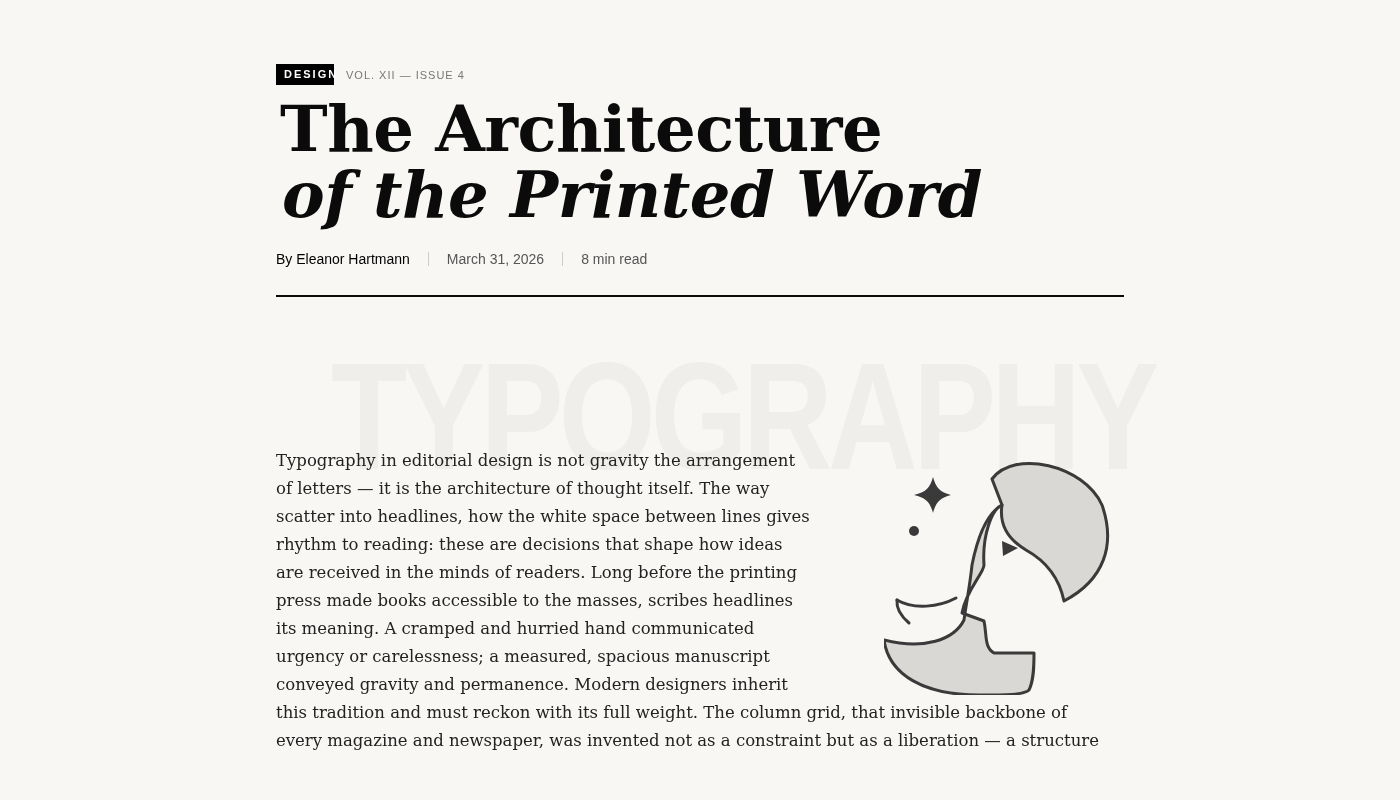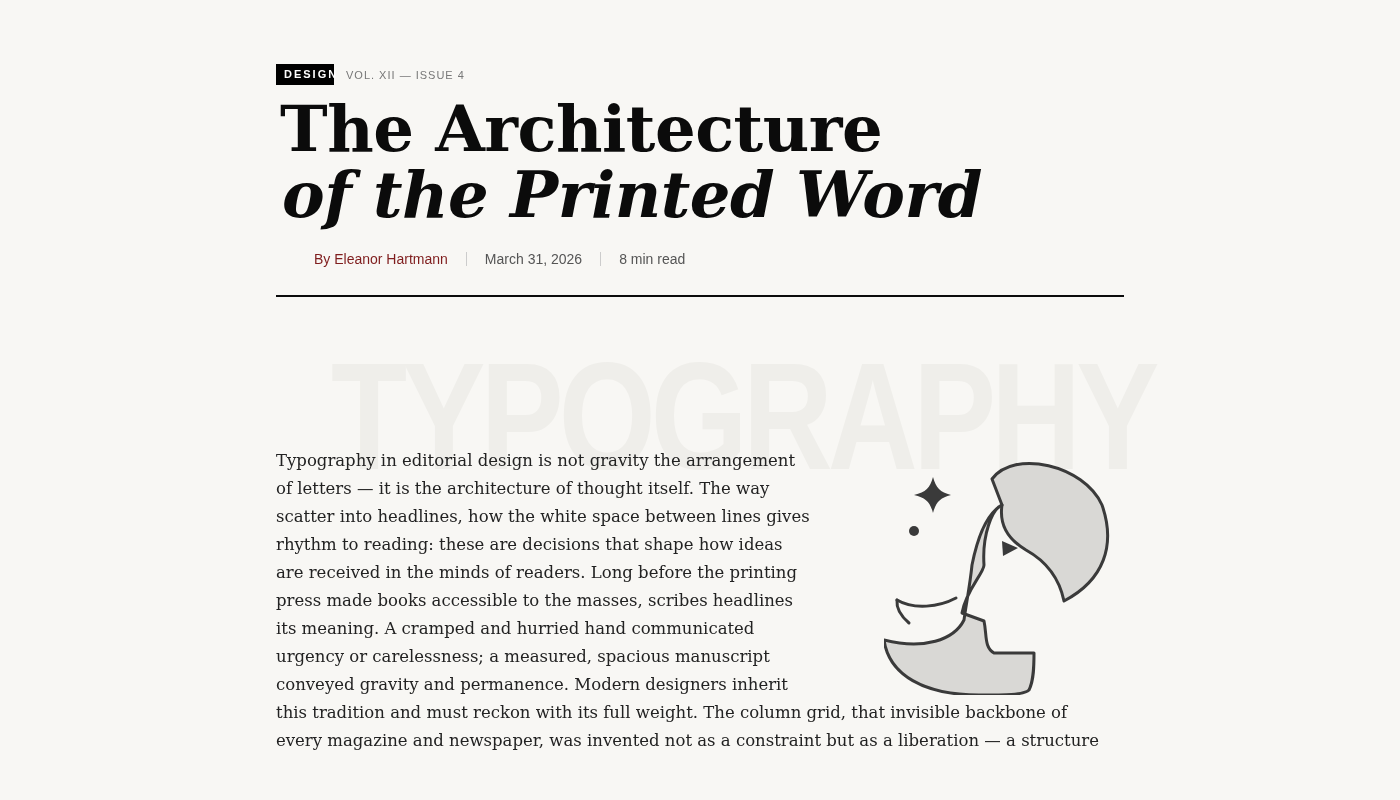--- a/index.html
+++ b/index.html
@@ -73,21 +73,21 @@
     position: absolute;
     top: 251px;
     left: 0;
     font-family: "Liberation Sans", sans-serif;
     font-size: 14px;
     color: #555;
     display: flex;
     align-items: center;
     white-space: nowrap;
   }
-  .byline .author { color: #7f1d1d; margin-left: 38px; }
+  .byline .author { color: #000000; }
   .byline .sep {
     display: inline-block;
     width: 1px;
     height: 14px;
     background: #ccc;
     margin: 0 18px;
   }
   .rule {
     position: absolute;
     top: 295px;

